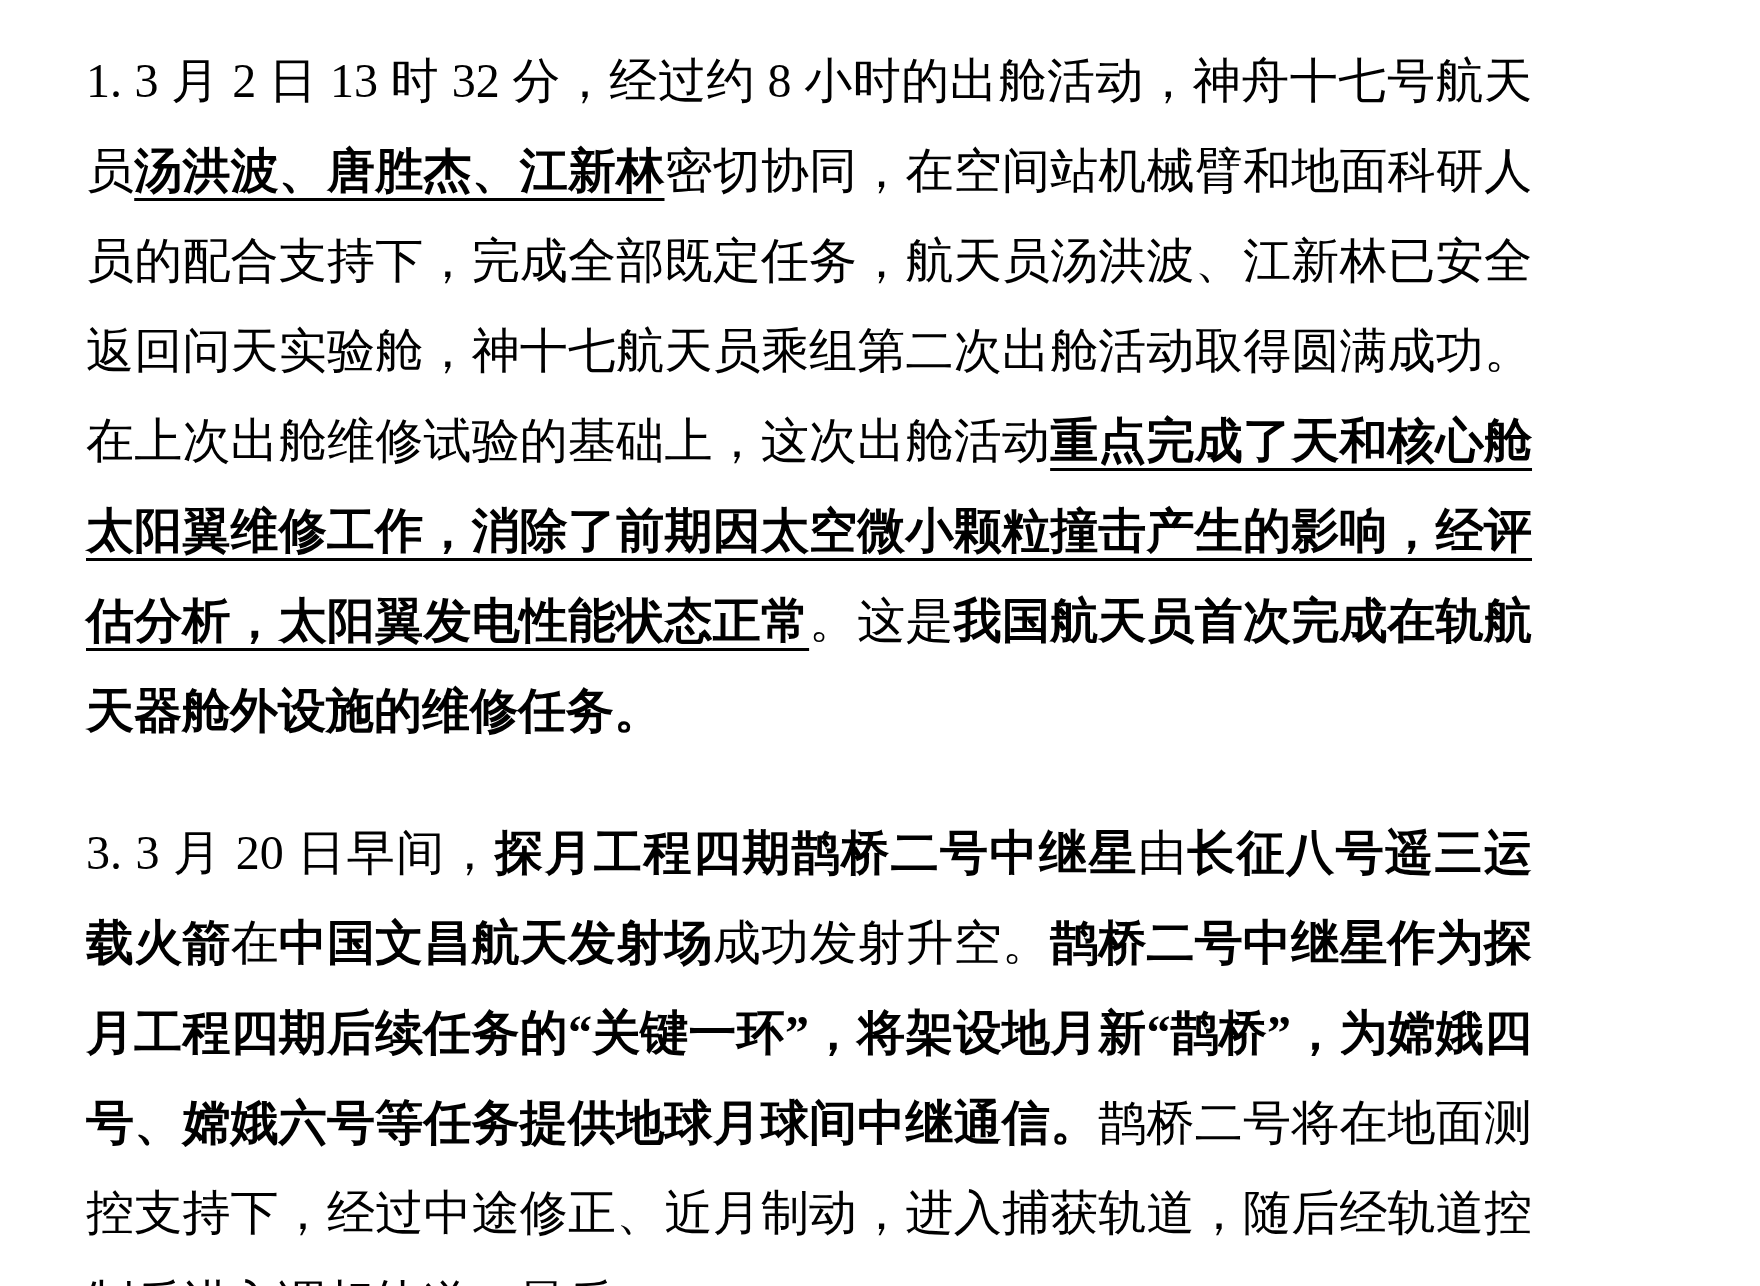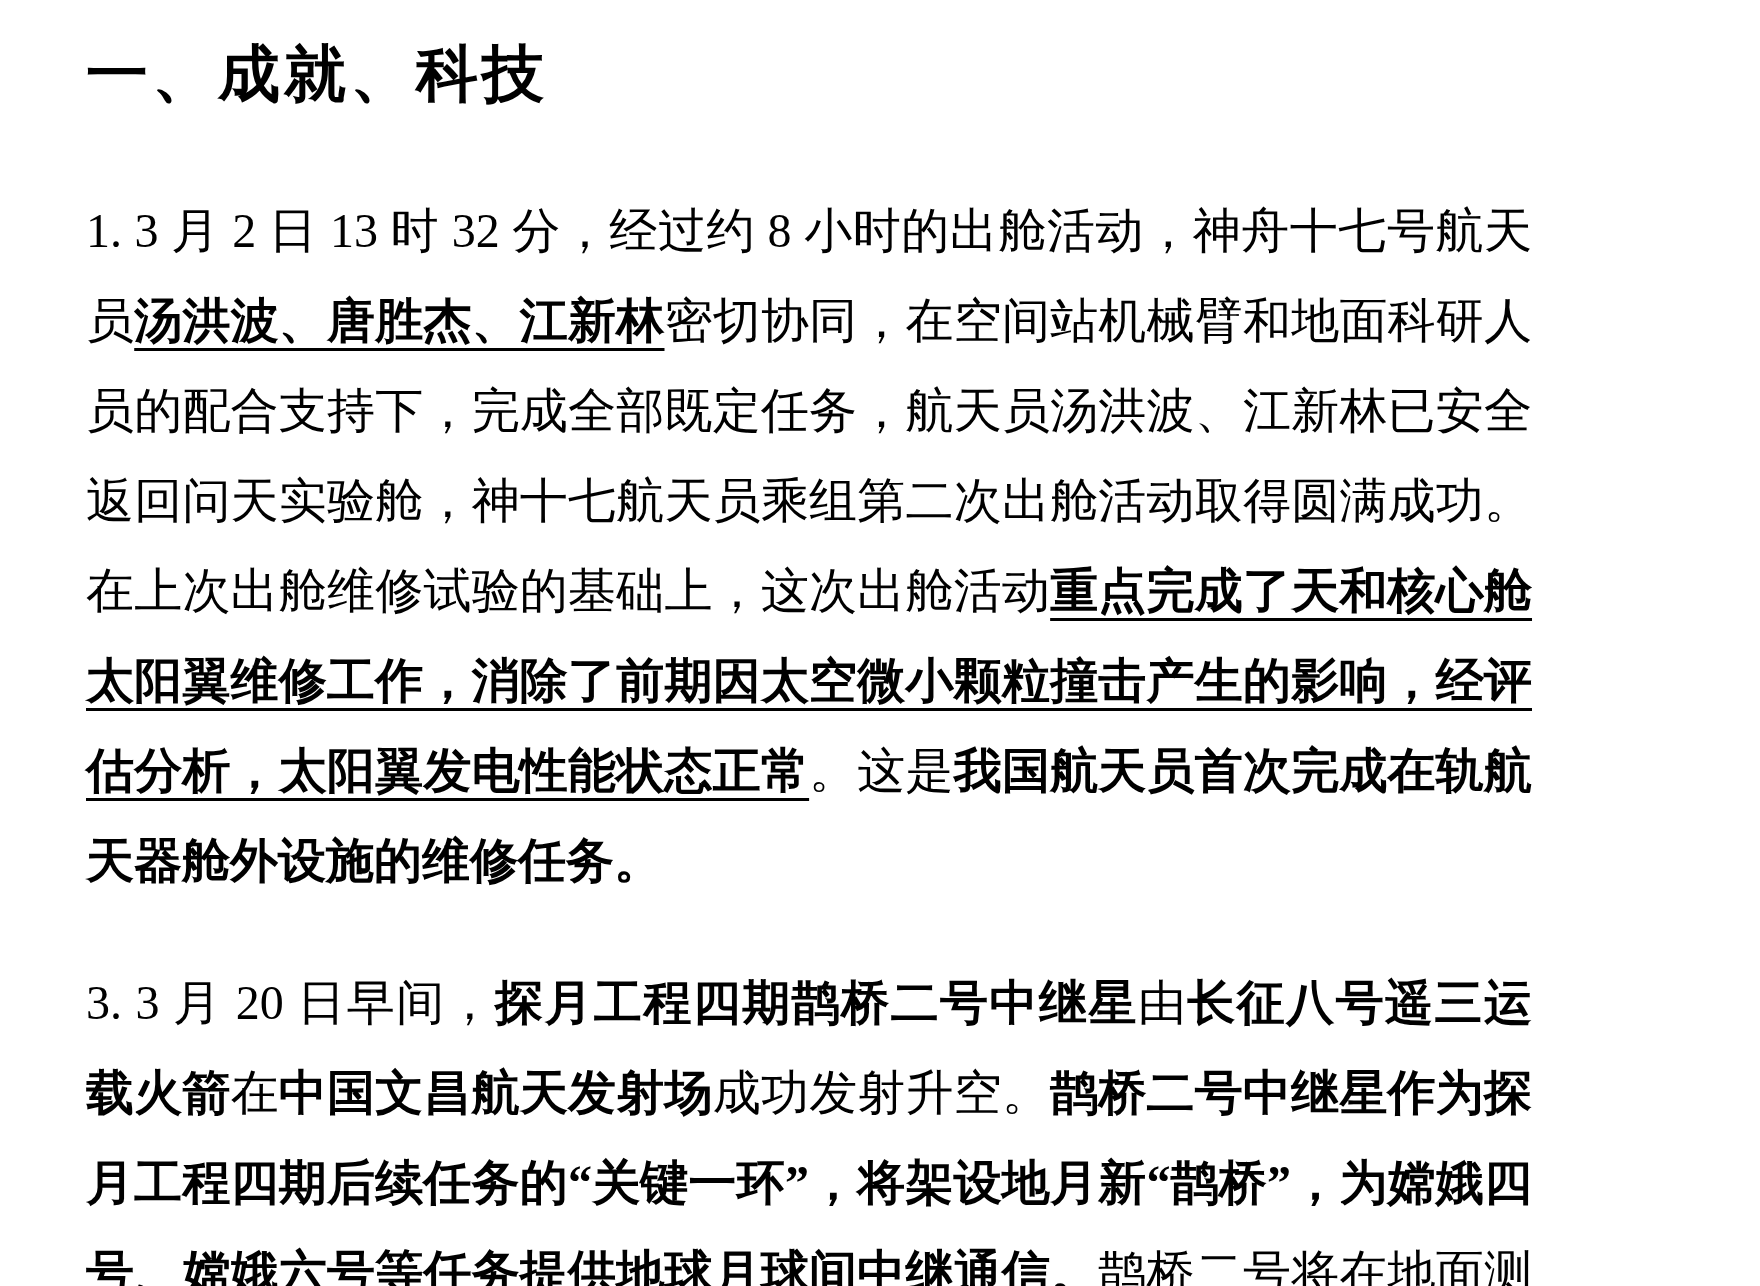--- a/index.html
+++ b/index.html
@@ -39,18 +39,17 @@
     font-weight: bold;
     text-decoration: underline;
     text-decoration-thickness: 2.5px;
     text-underline-offset: 11px;
   }
 </style>
 </head>
 <body>
 
 <div class="page">
-  <h1 class="doc-title">一、成就、科技</h1>
   <div id="paragraphs">
       <p class="body-para"><span class="seg-normal">1. 3 月 2 日 13 时 32 分，经过约 8 小时的出舱活动，神舟十七号航天员</span><span class="seg-bold-underline">汤洪波、唐胜杰、江新林</span><span class="seg-normal">密切协同，在空间站机械臂和地面科研人员的配合支持下，完成全部既定任务，航天员汤洪波、江新林已安全返回问天实验舱，神十七航天员乘组第二次出舱活动取得圆满成功。在上次出舱维修试验的基础上，这次出舱活动</span><span class="seg-bold-underline">重点完成了天和核心舱太阳翼维修工作，消除了前期因太空微小颗粒撞击产生的影响，经评估分析，太阳翼发电性能状态正常</span><span class="seg-normal">。这是</span><span class="seg-bold">我国航天员首次完成在轨航天器舱外设施的维修任务。</span></p>
       <p class="body-para"><span class="seg-normal">3. 3 月 20 日早间，</span><span class="seg-bold">探月工程四期鹊桥二号中继星</span><span class="seg-normal">由</span><span class="seg-bold">长征八号遥三运载火箭</span><span class="seg-normal">在</span><span class="seg-bold">中国文昌航天发射场</span><span class="seg-normal">成功发射升空。</span><span class="seg-bold">鹊桥二号中继星作为探月工程四期后续任务的“关键一环”，将架设地月新“鹊桥”，为嫦娥四号、嫦娥六号等任务提供地球月球间中继通信。</span><span class="seg-normal">鹊桥二号将在地面测控支持下，经过中途修正、近月制动，进入捕获轨道，随后经轨道控制后进入调相轨道，最后</span></p>
     </div>
 </div>
 
 </body></html>

